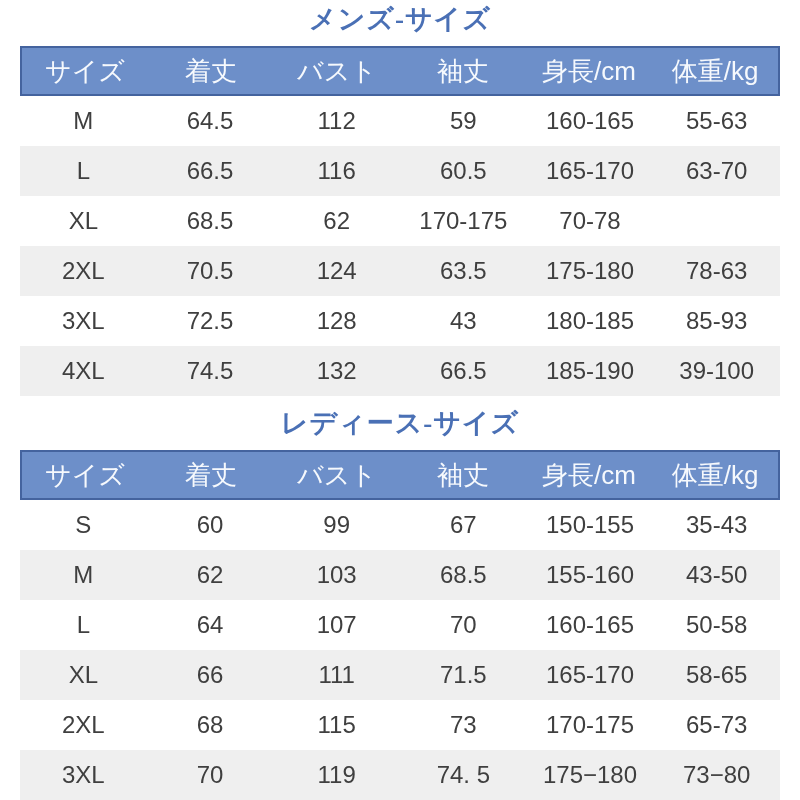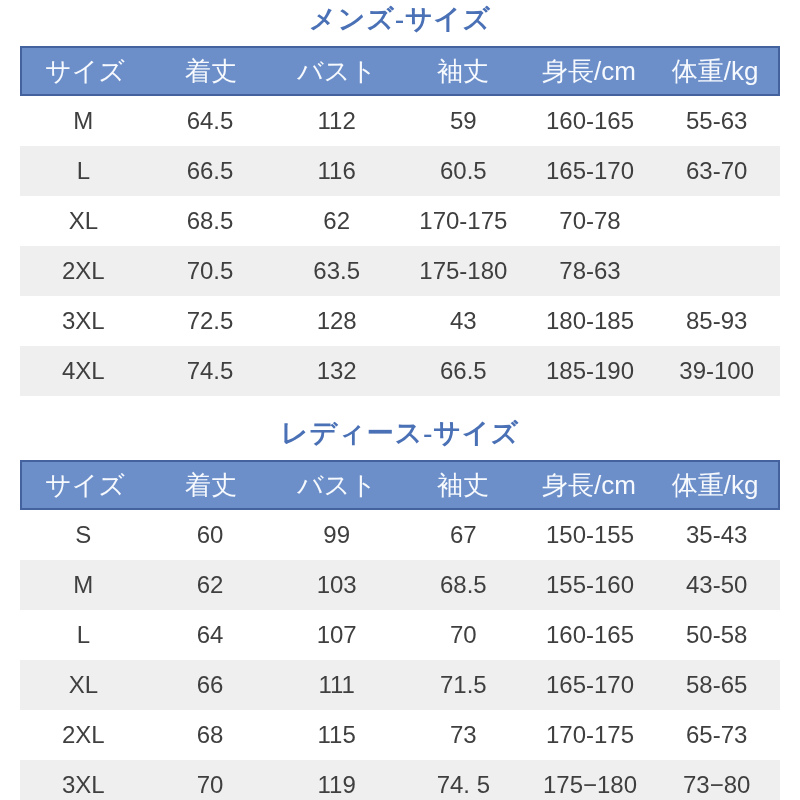--- a/index.html
+++ b/index.html
@@ -22,21 +22,21 @@
   .section-title {
     height: 36px;
     line-height: 34px;
     text-align: center;
     font-size: 27px;
     font-weight: bold;
     letter-spacing: 1px;
     color: var(--title-text);
     font-family: Liberation Serif, serif;
   }
-  .section-title.second { margin-top: 20px; }
+  .section-title.second { margin-top: 10px; }
   .size-table { margin: 8px 20px; }
   .table-header {
     display: grid;
     grid-template-columns: repeat(6, 1fr);
     height: 50px;
     align-items: center;
     background: var(--header-bg);
     border: 2px solid var(--header-border);
     color: var(--header-text);
     font-size: 26px;
@@ -90,20 +90,21 @@
           <div class="trow">
             <span>XL</span>
             <span>68.5</span>
             <span>62</span>
             <span>170-175</span>
             <span>70-78</span>
           </div>
           <div class="trow">
             <span>2XL</span>
             <span>70.5</span>
+            <span>124</span>
             <span>63.5</span>
             <span>175-180</span>
             <span>78-63</span>
           </div>
           <div class="trow">
             <span>3XL</span>
             <span>72.5</span>
             <span>128</span>
             <span>43</span>
             <span>180-185</span>

